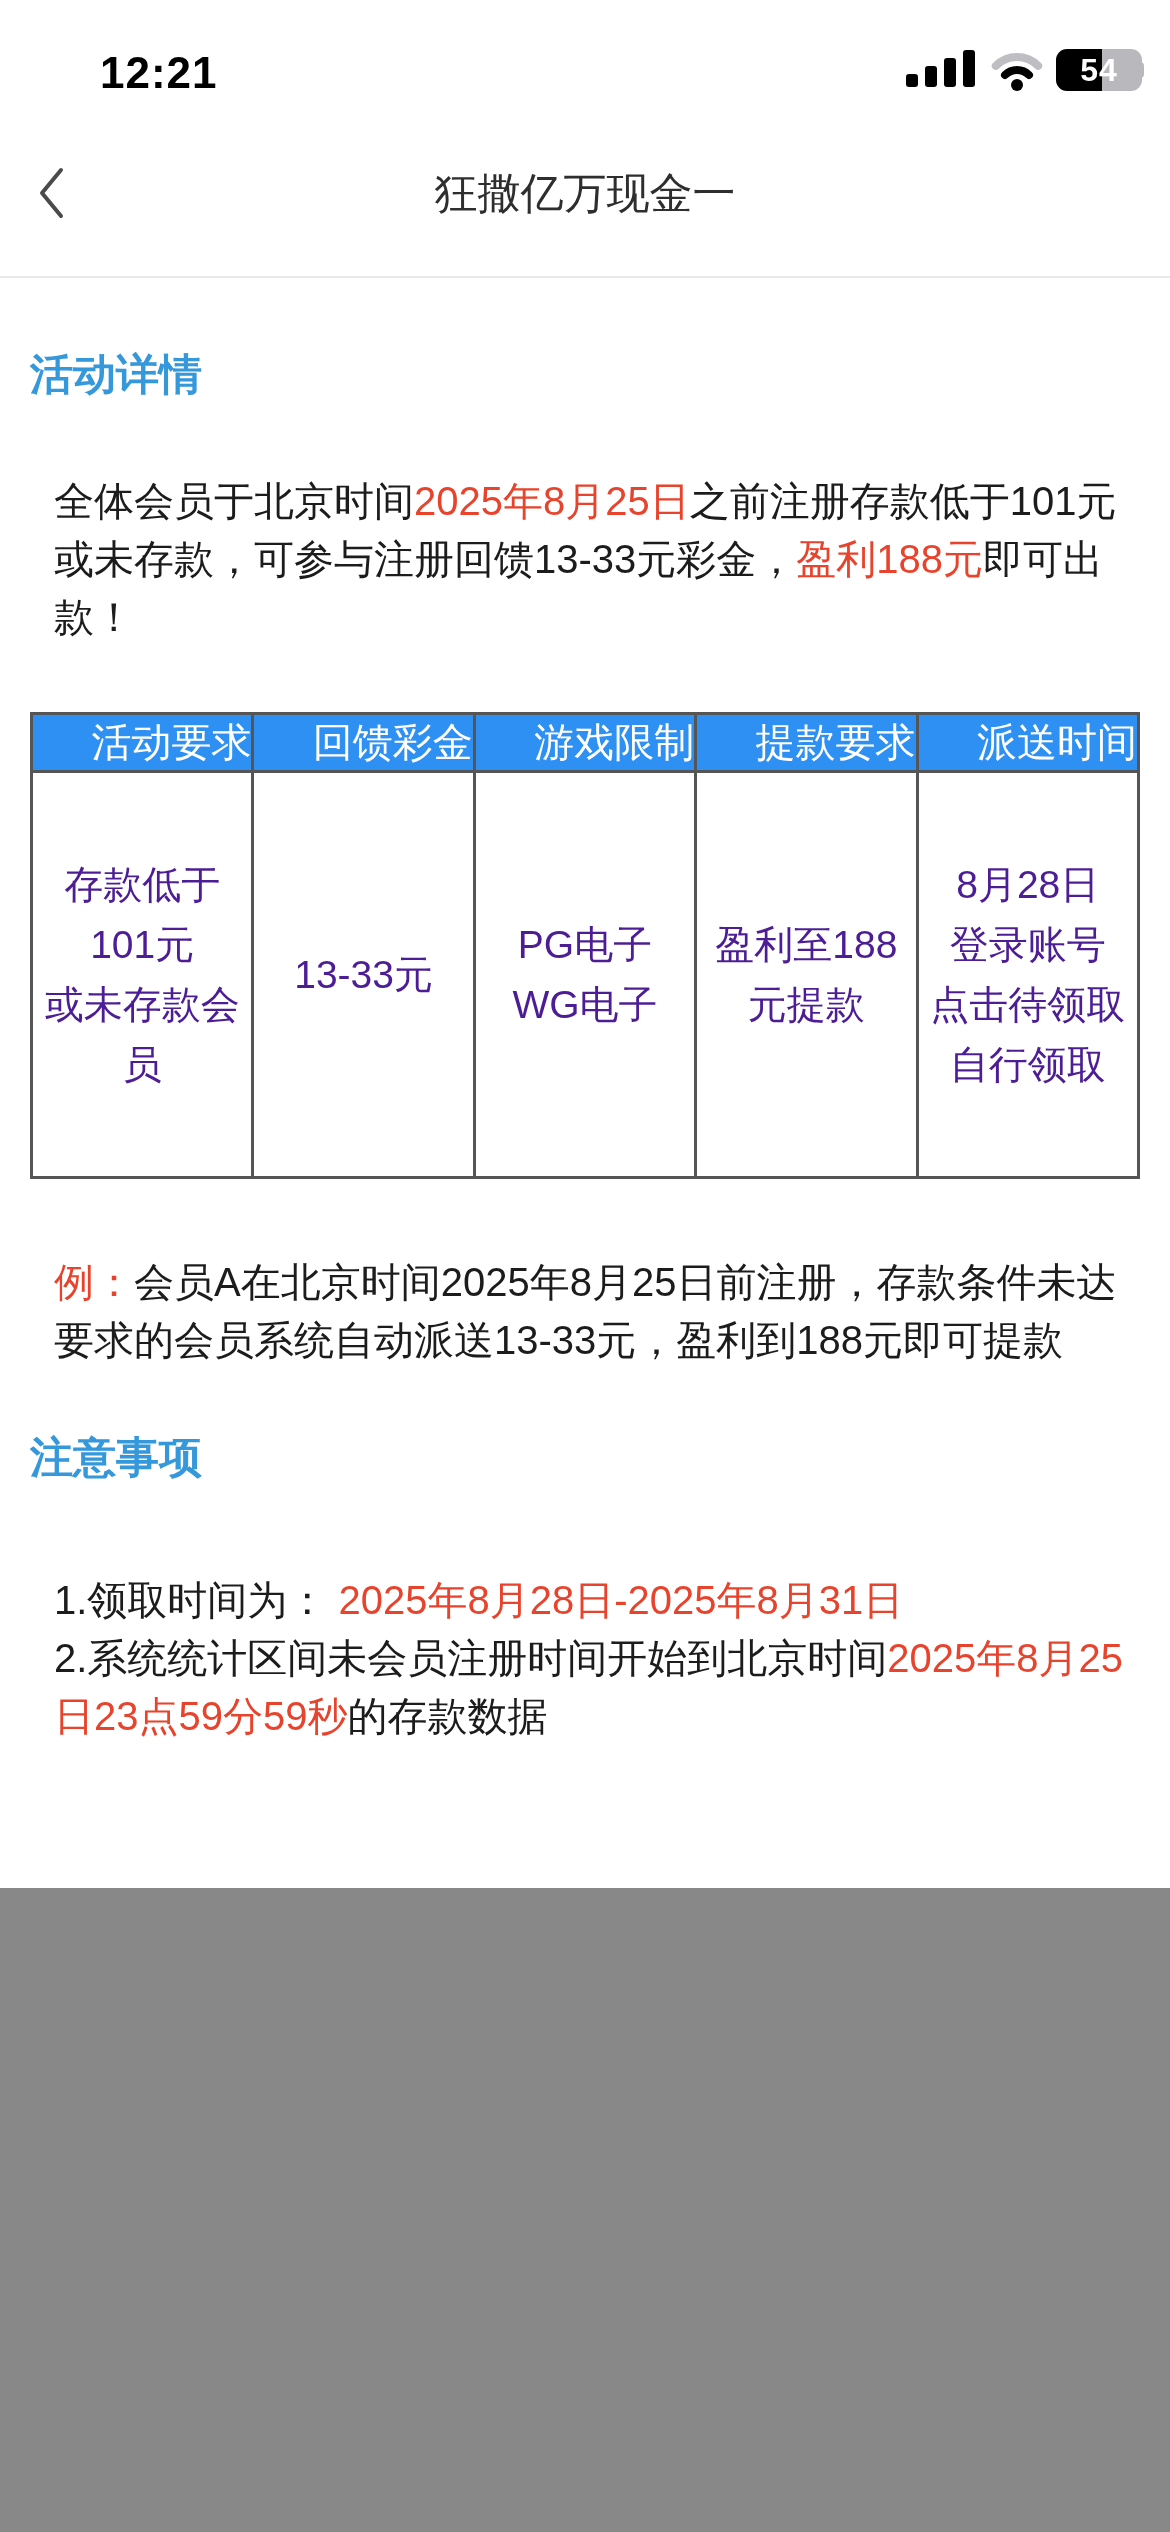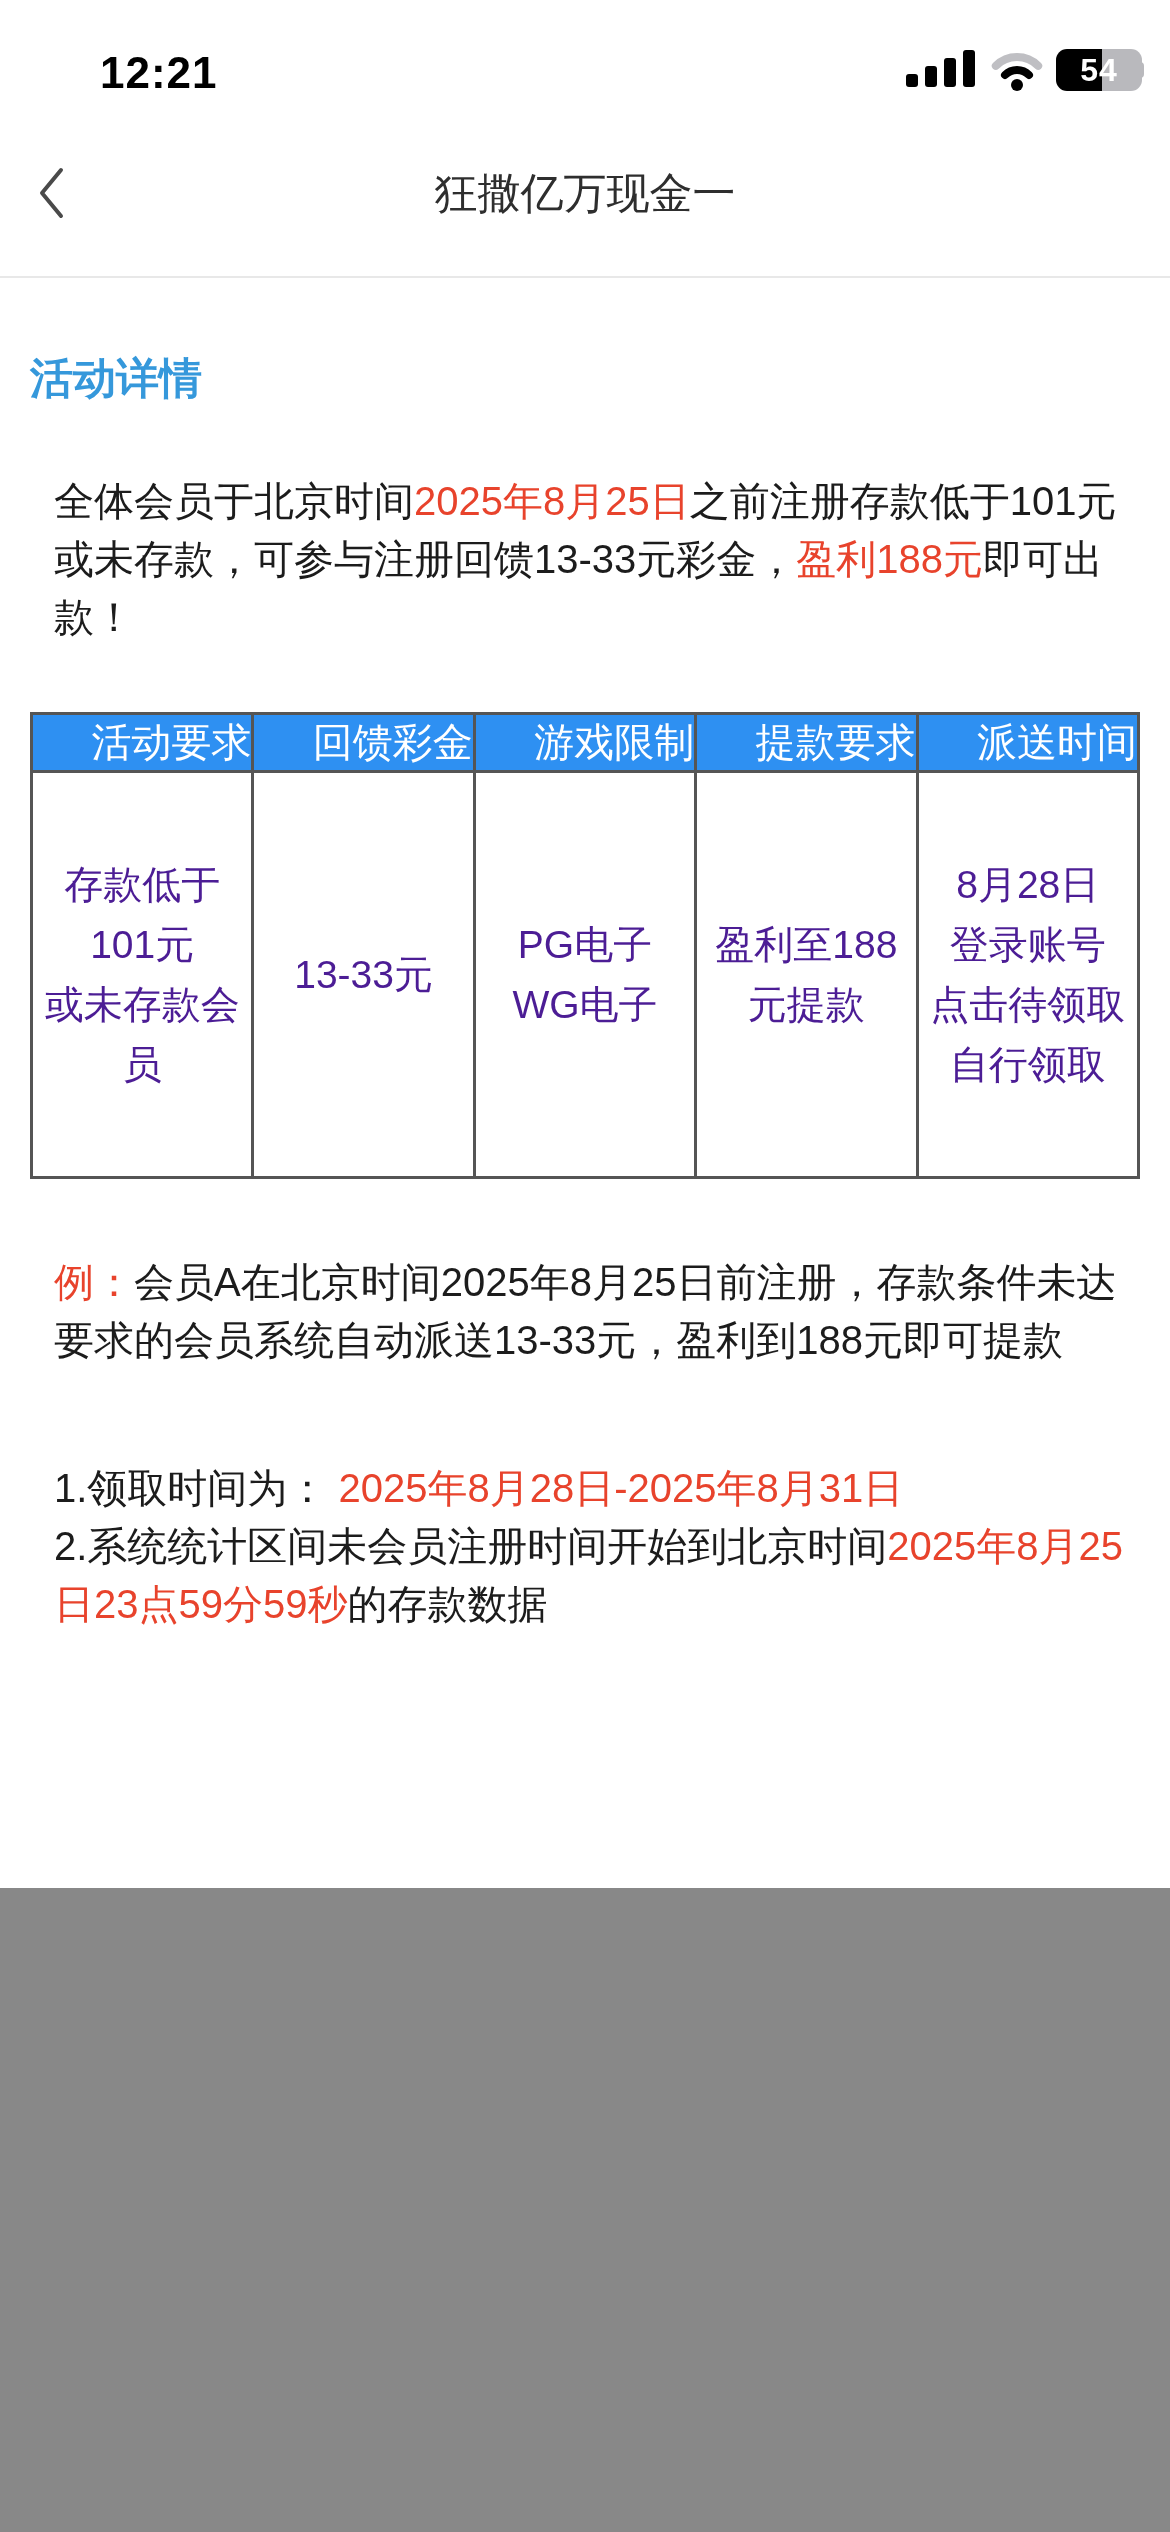--- a/index.html
+++ b/index.html
@@ -40,21 +40,21 @@
     display:flex;align-items:center;justify-content:center;
     background:#fff;border-bottom:2px solid #e8e8e8;
   }
   .nav-back{position:absolute;left:34px;top:50%;transform:translateY(-50%);
     width:34px;height:58px;background:none;border:none;cursor:pointer;}
   .nav-title{font-size:43px;color:#2e2e2e;}
 
   
   .content{position:absolute;top:280px;left:0;width:100%;padding:0 30px;}
   .section-title{color:var(--heading-blue);font-size:43px;line-height:48px;font-weight:700;}
-  .section-title.first{margin-top:74px;}
+  .section-title.first{margin-top:74px;font-family:Liberation Mono, monospace;}
   .section-title.second{margin-top:64px;}
   .para{font-size:40px;line-height:58px;color:#1c1c1c;margin-left:24px;}
   .intro{margin-top:70px;}
   .example{margin-top:74px;}
   .notes{margin-top:90px;}
   .seg-red{color:var(--red);}
 
   table.promo{
     margin-top:66px;width:100%;border-collapse:collapse;table-layout:fixed;
   }
@@ -166,20 +166,21 @@
             <td>8月28日
 登录账号
 点击待领取
 自行领取</td>
           </tr>
       </tbody>
     </table>
 
     <p class="para example"><span class="seg-red">例：</span><span>会员A在北京时间2025年8月25日前注册，存款条件未达要求的会员系统自动派送13-33元，盈利到188元即可提款</span></p>
 
+    <h2 class="section-title second">注意事项</h2>
 
     <div class="notes">
       <p class="para"><span>1.领取时间为： </span><span class="seg-red">2025年8月28日-2025年8月31日</span></p>
       <p class="para"><span>2.系统统计区间未会员注册时间开始到北京时间</span><span class="seg-red">2025年8月25日23点59分59秒</span><span>的存款数据</span></p>
     </div>
   </div>
 
   <div class="bottom-bar">
     <div class="tab-peek"></div>
 

